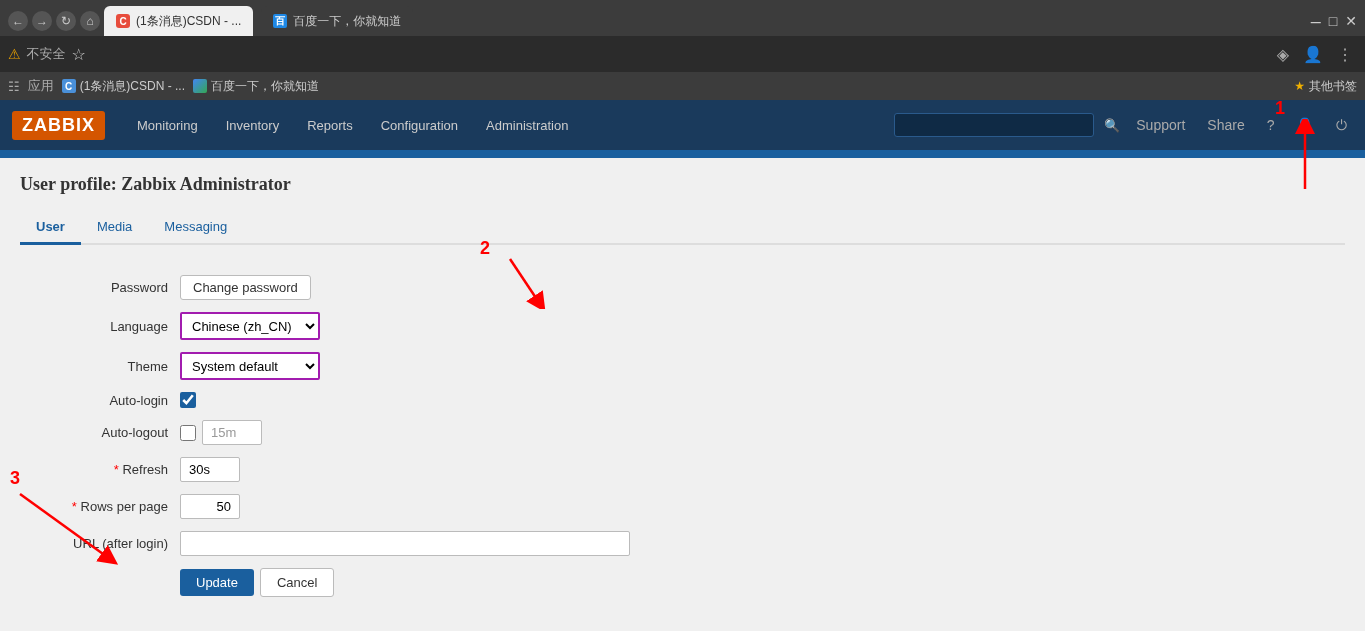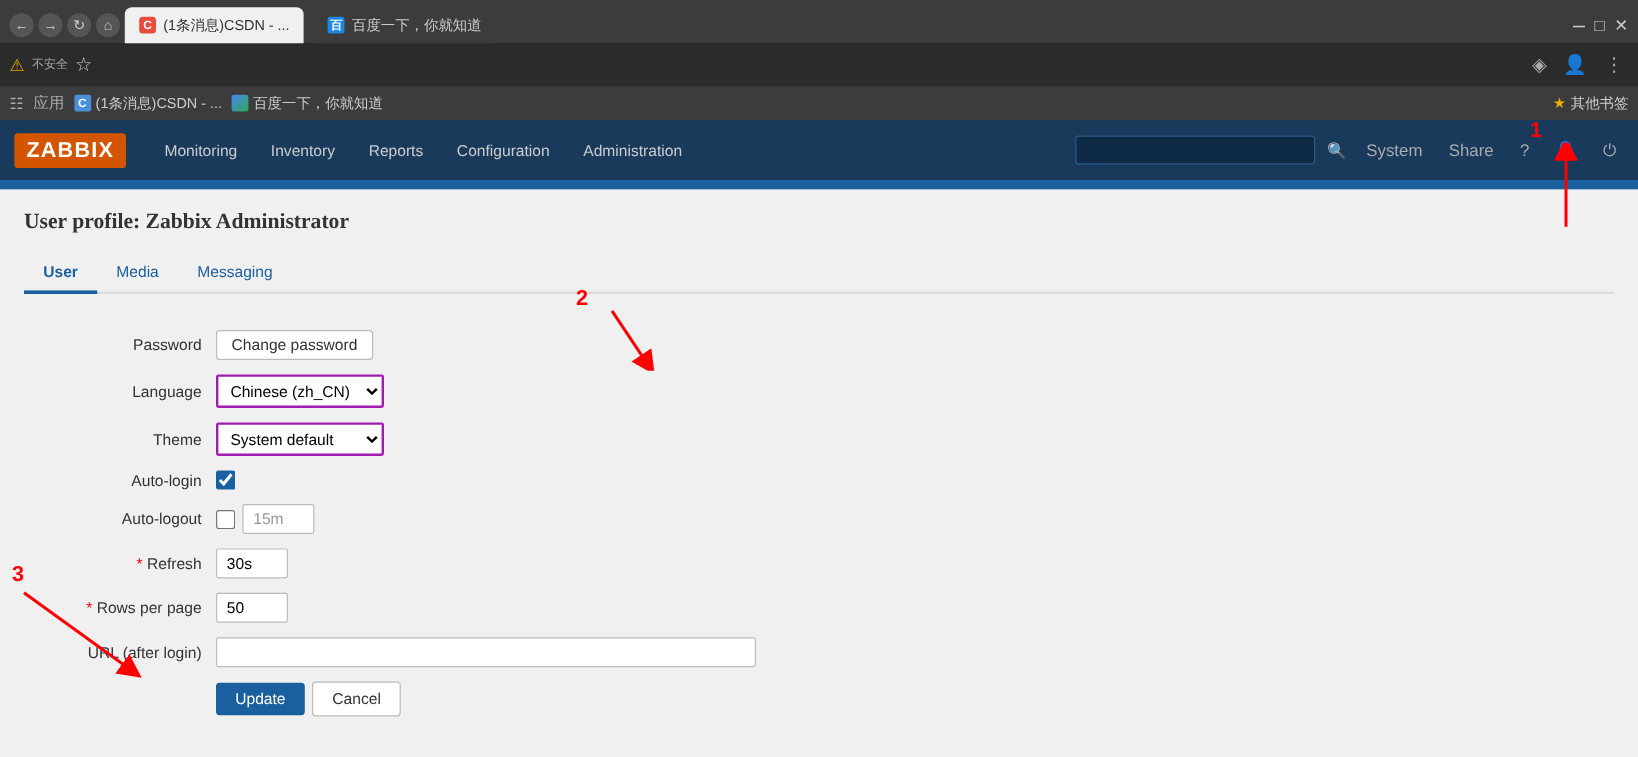--- a/index.html
+++ b/index.html
@@ -222,21 +222,21 @@
     .checkbox {
       width: 16px; height: 16px; cursor: pointer;
     }
     .checkbox-checked {
       accent-color: #1a5f9e;
     }
     .auto-logout-row {
       display: flex; align-items: center; gap: 6px;
     }
     .refresh-input { width: 60px; }
-    .rows-input { width: 60px; }
+    .rows-input { width: 60px; text-align: right; }
     .url-input { width: 450px; }
 
     
     .bk-apps { color: #aaa; font-size: 13px; }
   </style>
 </head>
 <body>
 
 <div class="browser-chrome">
 
@@ -258,21 +258,21 @@
 
     <div style="flex:1"></div>
 
     <span style="color:#ccc; font-size:18px; margin-right:4px; cursor:pointer;">‒</span>
     <span style="color:#ccc; font-size:14px; margin-right:4px; cursor:pointer;">□</span>
     <span style="color:#ccc; font-size:14px; cursor:pointer;">✕</span>
   </div>
 
   <div class="browser-nav-bar">
     <span style="color:#e8a000; font-size:14px;">⚠</span>
-    <span style="color:#aaa; font-size:10px;">不安全</span>
+    <span style="color:#aaa; font-size:13px;">不安全</span>
     <span style="color:#ccc; font-size:16px; cursor:pointer;">☆</span>
     <div style="flex:1"></div>
 
     <span style="color:#aaa; font-size:16px; cursor:pointer; margin:0 4px;">◈</span>
     <span style="color:#aaa; font-size:16px; cursor:pointer; margin:0 4px;">👤</span>
     <span style="color:#aaa; font-size:16px; cursor:pointer; margin:0 4px;">⋮</span>
   </div>
 
   <div class="browser-bookmark-bar">
     <span class="bk-apps">☷</span>
@@ -300,21 +300,21 @@
     <nav class="nav-menu">
       <a class="nav-menu-item">Monitoring</a>
       <a class="nav-menu-item">Inventory</a>
       <a class="nav-menu-item">Reports</a>
       <a class="nav-menu-item">Configuration</a>
       <a class="nav-menu-item">Administration</a>
     </nav>
     <div class="header-right">
       <input class="search-box" type="text" style="">
       <span style="color:#aaa; cursor:pointer;">🔍</span>
-      <button class="header-icon-btn">System</button>
+      <button class="header-icon-btn">Support</button>
       <button class="header-icon-btn">Share</button>
       <button class="header-icon-btn">?</button>
       <button class="header-icon-btn">👤</button>
       <button class="header-icon-btn">⏻</button>
     </div>
   </div>
 
   <div class="blue-stripe"></div>
 
   <div class="page-content" style="position:relative;">

